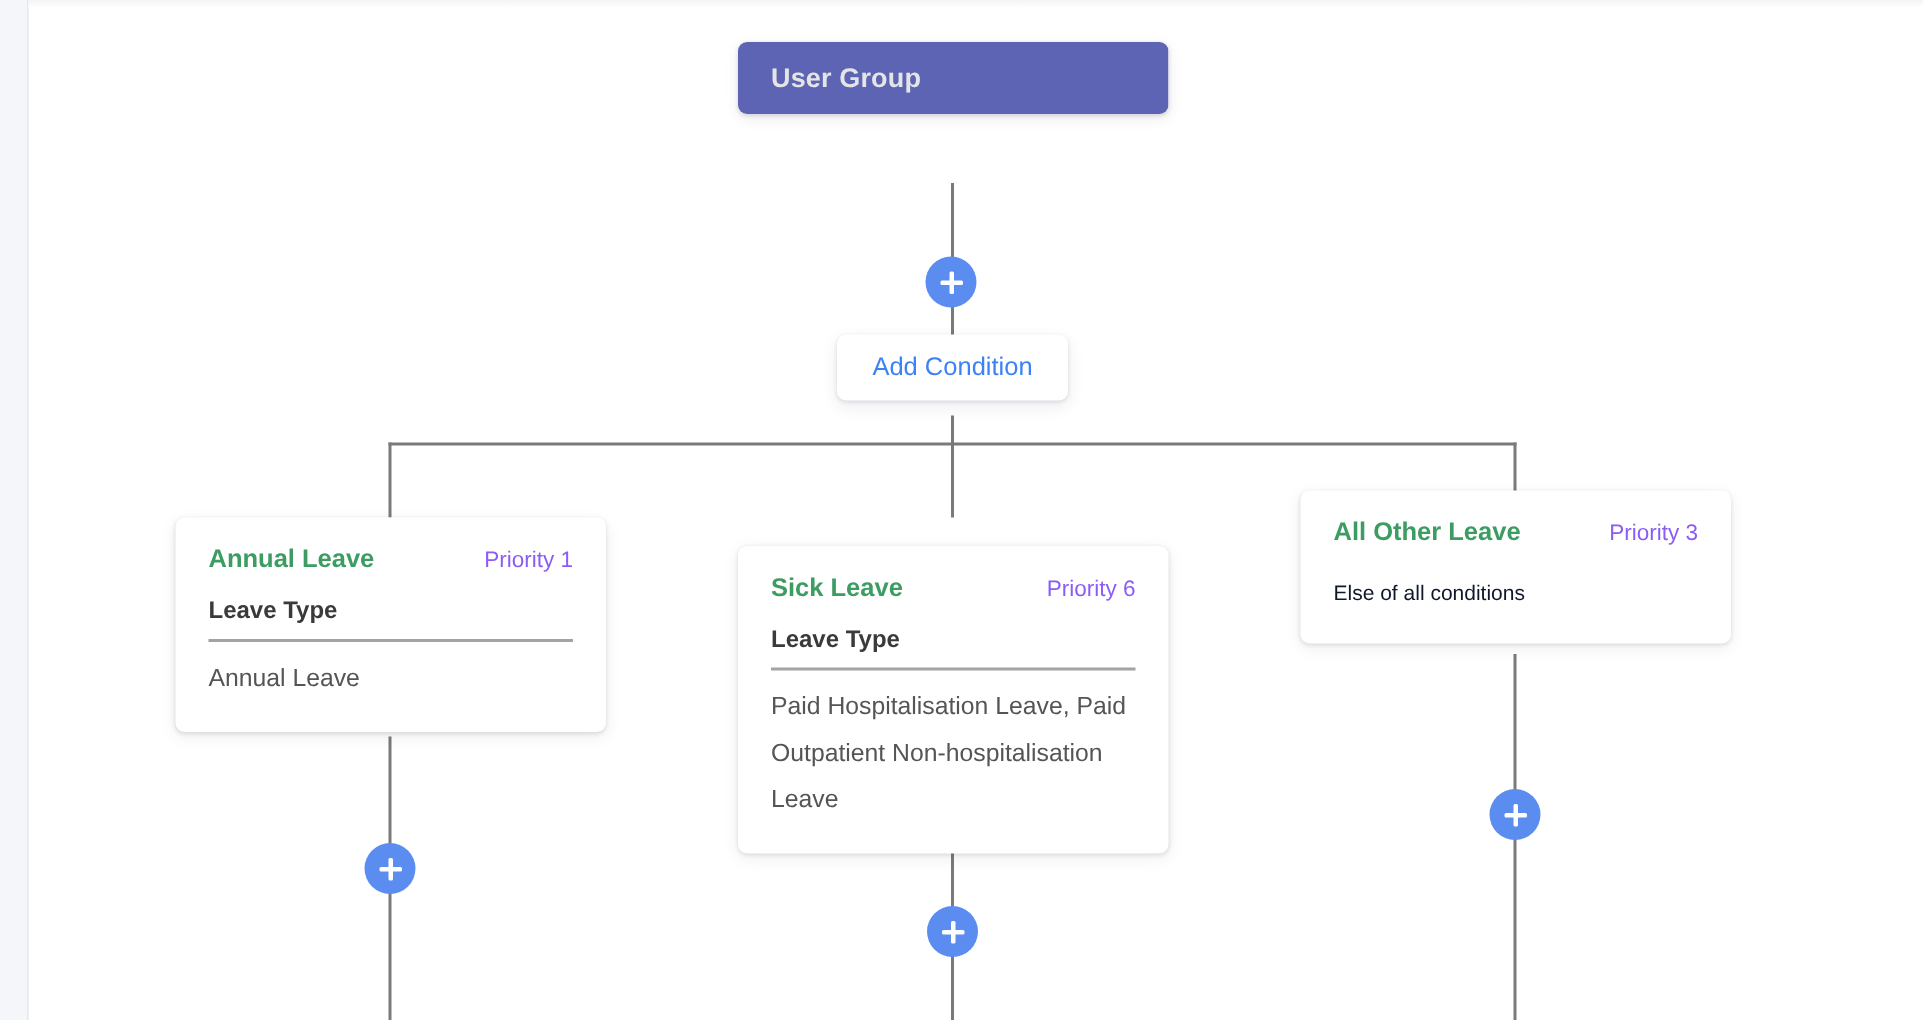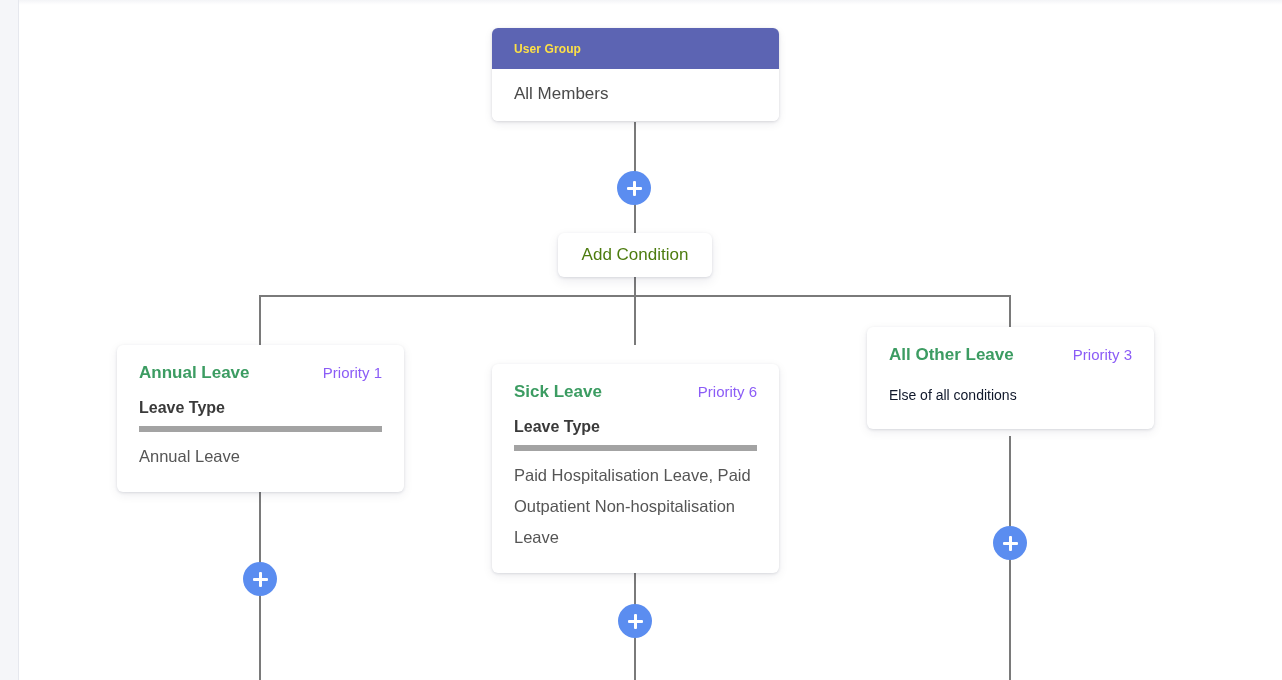--- a/index.html
+++ b/index.html
@@ -77,43 +77,43 @@
     position: absolute;
     left: 492px; top: 28px;
     width: 287px;
     background: #ffffff;
     border-radius: 6px;
     box-shadow: 0 1px 3px rgba(25,30,60,0.14), 0 3px 10px rgba(25,30,60,0.07);
     overflow: hidden;
   }
   .root-card .card-head {
     background: #5c64b3;
-    color: #fde047;
-    font-size: 12px;
+    color: #e5e5e5;
+    font-size: 18px;
     font-weight: bold;
     letter-spacing: 0.1px;
     padding: 14px 22px 13px 22px;
   }
   .root-card .card-body {
     color: #4a4a4a;
     font-size: 17px;
     padding: 15px 22px 17px 22px;
     background: #ffffff;
   }
 
   
   .add-condition {
     position: absolute;
-    left: 558px; top: 233px;
+    left: 558px; top: 223px;
     width: 154px; height: 44px;
     background: #ffffff;
     border: none;
     border-radius: 6px;
     box-shadow: 0 1px 3px rgba(25,30,60,0.13), 0 4px 12px rgba(25,30,60,0.08);
-    color: #4d7c0f;
+    color: #3b82f6;
     font-size: 17px;
     font-family: "Liberation Sans", sans-serif;
     cursor: pointer;
     display: flex;
     align-items: center;
     justify-content: center;
   }
 
   
   .cond-card {
@@ -139,21 +139,21 @@
     color: #8b5cf6;
     font-size: 15px;
     white-space: nowrap;
     padding-left: 10px;
   }
   .cond-field-label {
     color: #3a3a3a;
     font-size: 16px;
     font-weight: bold;
     padding-bottom: 9px;
-    border-bottom: 6px solid #a3a3a3;
+    border-bottom: 2px solid #a3a3a3;
   }
   .cond-field-value {
     color: #555555;
     font-size: 16.5px;
     line-height: 31px;
     padding-top: 9px;
   }
   .cond-plain-value {
     color: #0f172a;
     font-size: 14px;
@@ -179,21 +179,20 @@
   <div class="vline" style="left:259px; top:295px; height:50px;"></div>
   <div class="vline" style="left:634px; top:295px; height:50px;"></div>
   <div class="vline" style="left:1009px; top:295px; height:50px;"></div>
 
   <div class="vline" style="left:259px; top:491px; height:189px;"></div>
   <div class="vline" style="left:634px; top:554px; height:126px;"></div>
   <div class="vline" style="left:1009px; top:436px; height:244px;"></div>
 
   <div class="root-card">
     <div class="card-head">User Group</div>
-    <div class="card-body">All Members</div>
   </div>
 
   <button class="plus-btn" style="left:617px; top:171px;">
     <span class="bar-h"></span>
     <span class="bar-v"></span>
   </button>
 
   <button class="add-condition">Add Condition</button>
 
   <button class="plus-btn" style="left:243px; top:562px;">

